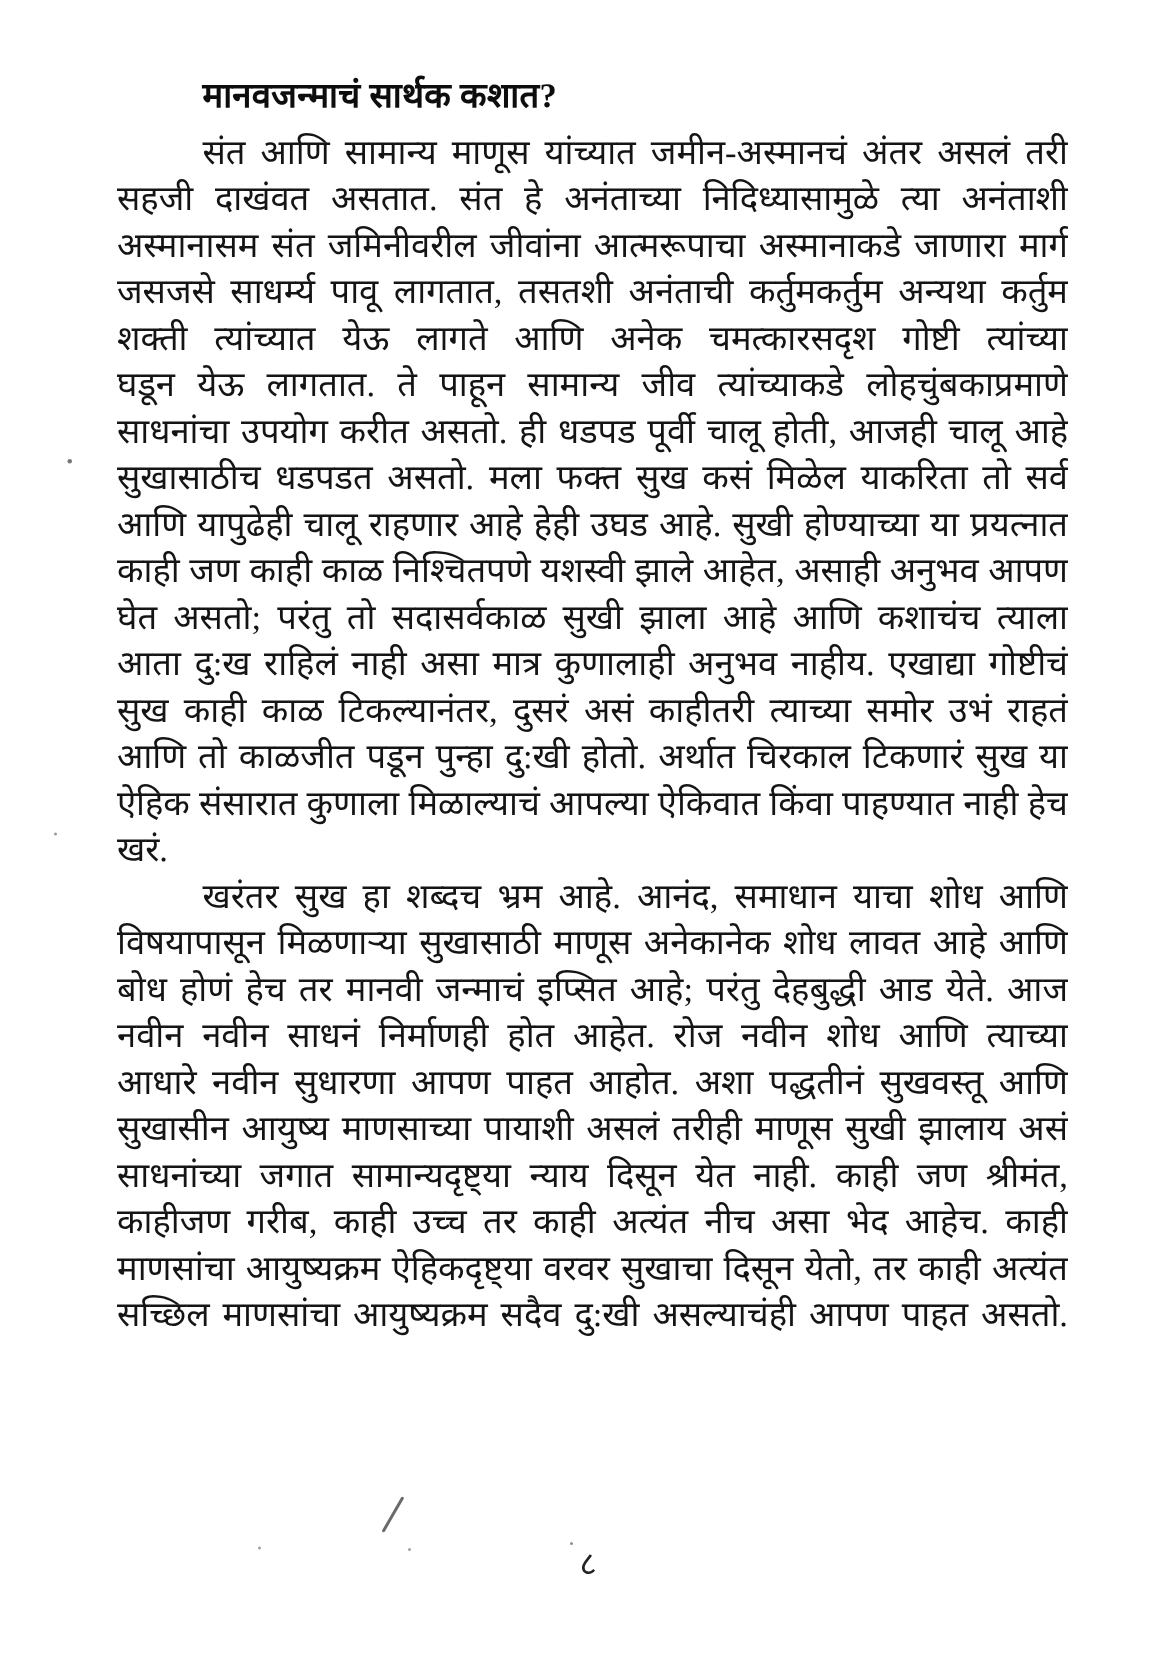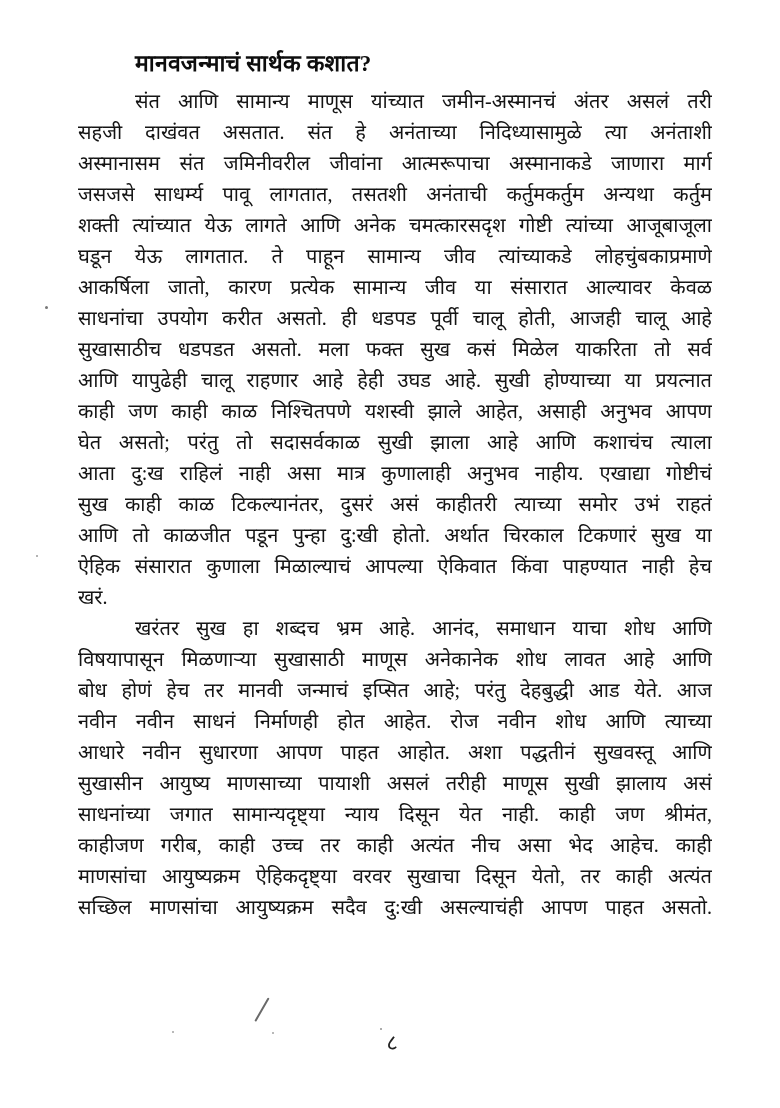--- a/index.html
+++ b/index.html
@@ -29,21 +29,21 @@
     color: #0d0d0d;
     letter-spacing: 0.2px;
   }
   .para {
     margin: 0;
     padding: 0;
   }
   .tline {
     height: 31px;
     line-height: 31px;
-    font-size: 20px;
+    font-size: 23px;
     overflow: hidden;
     text-align: justify;
     text-align-last: justify;
     white-space: normal;
   }
   .para .tline:first-child {
     text-indent: 57px;
   }
   .para.last-short .tline:last-child {
     text-align-last: left;
@@ -88,21 +88,20 @@
   <div class="text-block">
     <h1 class="doc-title">मानवजन्माचं सार्थक कशात?</h1>
 
     <div class="para last-short">
         <div class="tline">संत आणि सामान्य माणूस यांच्यात जमीन-अस्मानचं अंतर असलं तरी</div>
         <div class="tline">सहजी दाखंवत असतात. संत हे अनंताच्या निदिध्यासामुळे त्या अनंताशी</div>
         <div class="tline">अस्मानासम संत जमिनीवरील जीवांना आत्मरूपाचा अस्मानाकडे जाणारा मार्ग</div>
         <div class="tline">जसजसे साधर्म्य पावू लागतात, तसतशी अनंताची कर्तुमकर्तुम अन्यथा कर्तुम</div>
         <div class="tline">शक्ती त्यांच्यात येऊ लागते आणि अनेक चमत्कारसदृश गोष्टी त्यांच्या आजूबाजूला</div>
         <div class="tline">घडून येऊ लागतात. ते पाहून सामान्य जीव त्यांच्याकडे लोहचुंबकाप्रमाणे</div>
-        <div class="tline">आकर्षिला जातो, कारण प्रत्येक सामान्य जीव या संसारात आल्यावर केवळ</div>
         <div class="tline">साधनांचा उपयोग करीत असतो. ही धडपड पूर्वी चालू होती, आजही चालू आहे</div>
         <div class="tline">सुखासाठीच धडपडत असतो. मला फक्त सुख कसं मिळेल याकरिता तो सर्व</div>
         <div class="tline">आणि यापुढेही चालू राहणार आहे हेही उघड आहे. सुखी होण्याच्या या प्रयत्नात</div>
         <div class="tline">काही जण काही काळ निश्चितपणे यशस्वी झाले आहेत, असाही अनुभव आपण</div>
         <div class="tline">घेत असतो; परंतु तो सदासर्वकाळ सुखी झाला आहे आणि कशाचंच त्याला</div>
         <div class="tline">आता दु:ख राहिलं नाही असा मात्र कुणालाही अनुभव नाहीय. एखाद्या गोष्टीचं</div>
         <div class="tline">सुख काही काळ टिकल्यानंतर, दुसरं असं काहीतरी त्याच्या समोर उभं राहतं</div>
         <div class="tline">आणि तो काळजीत पडून पुन्हा दु:खी होतो. अर्थात चिरकाल टिकणारं सुख या</div>
         <div class="tline">ऐहिक संसारात कुणाला मिळाल्याचं आपल्या ऐकिवात किंवा पाहण्यात नाही हेच</div>
         <div class="tline">खरं.</div>

